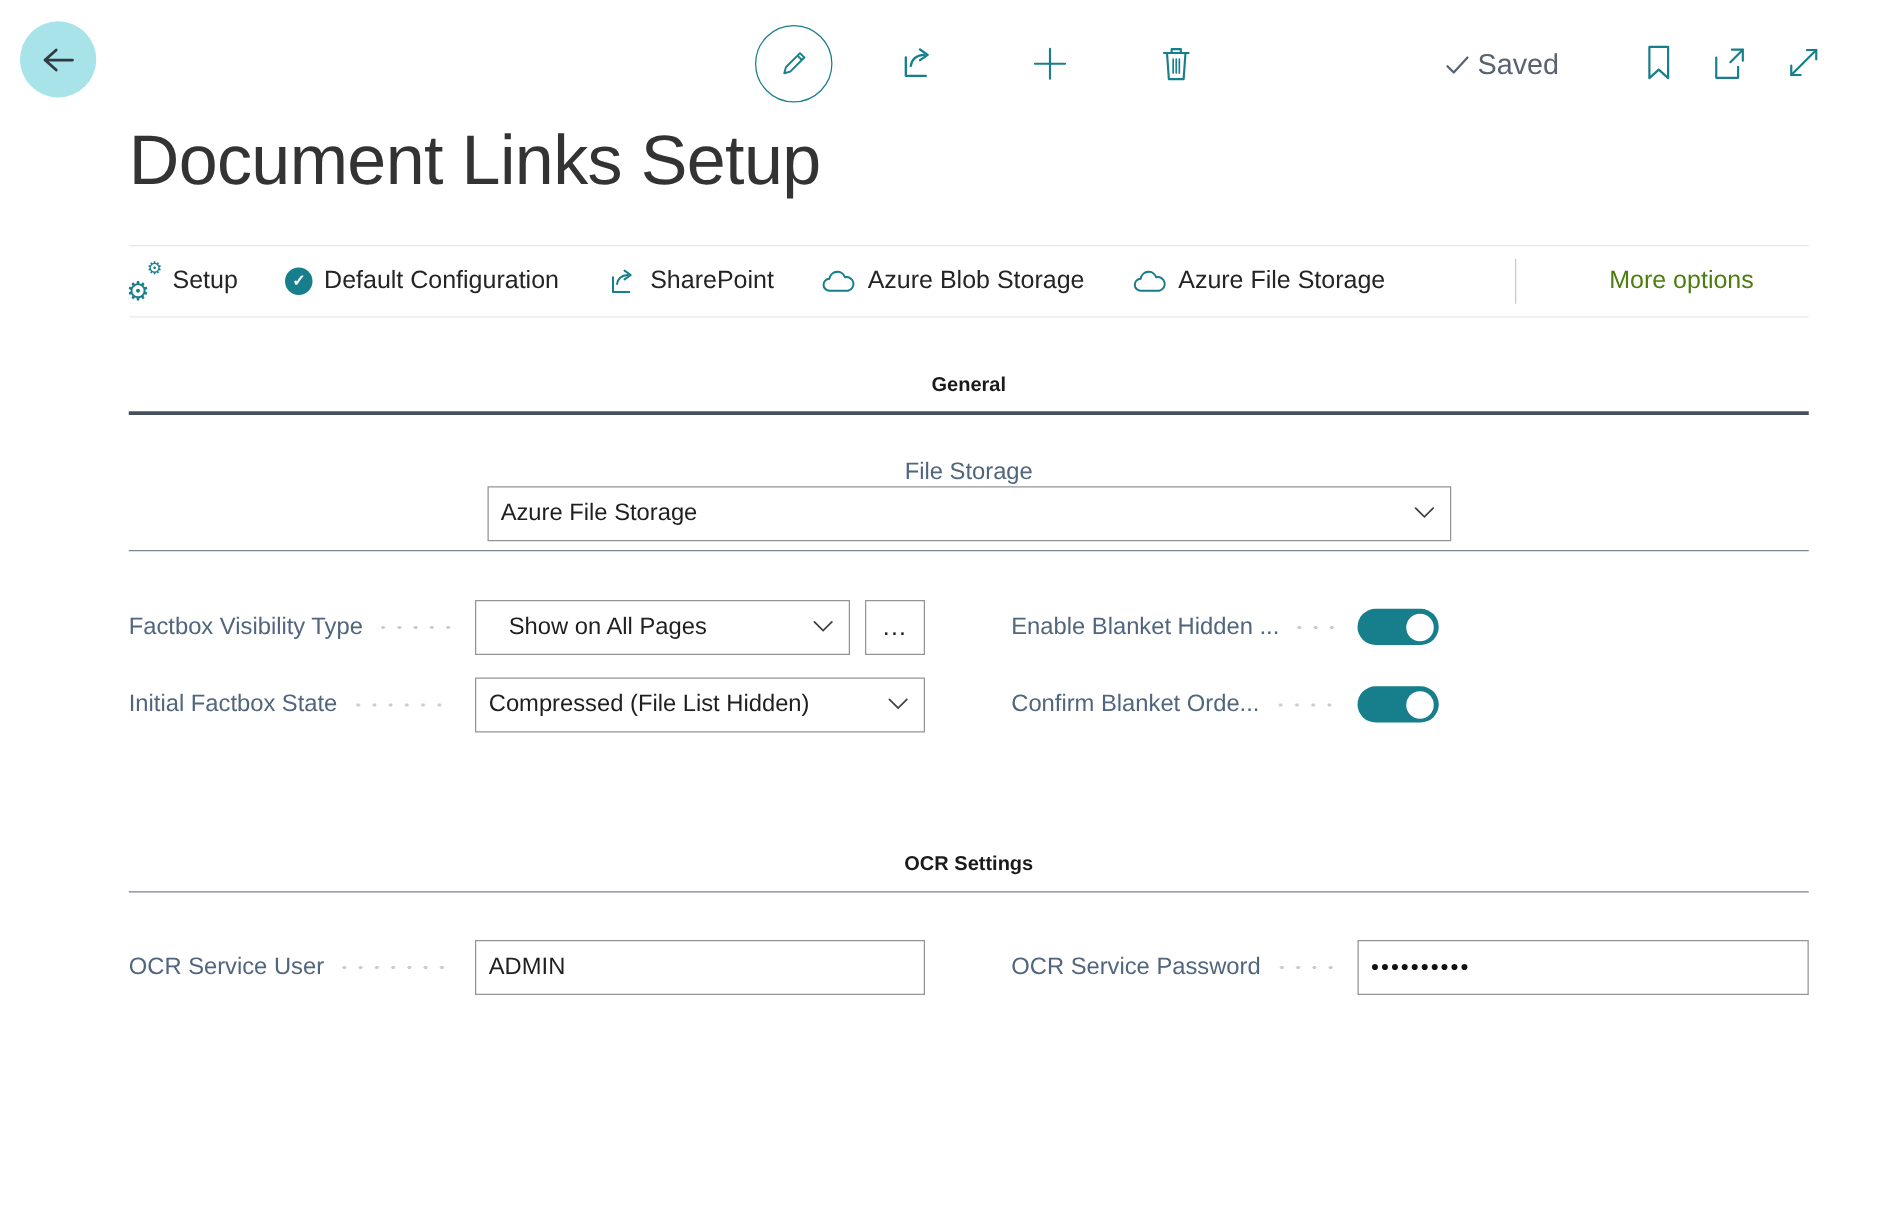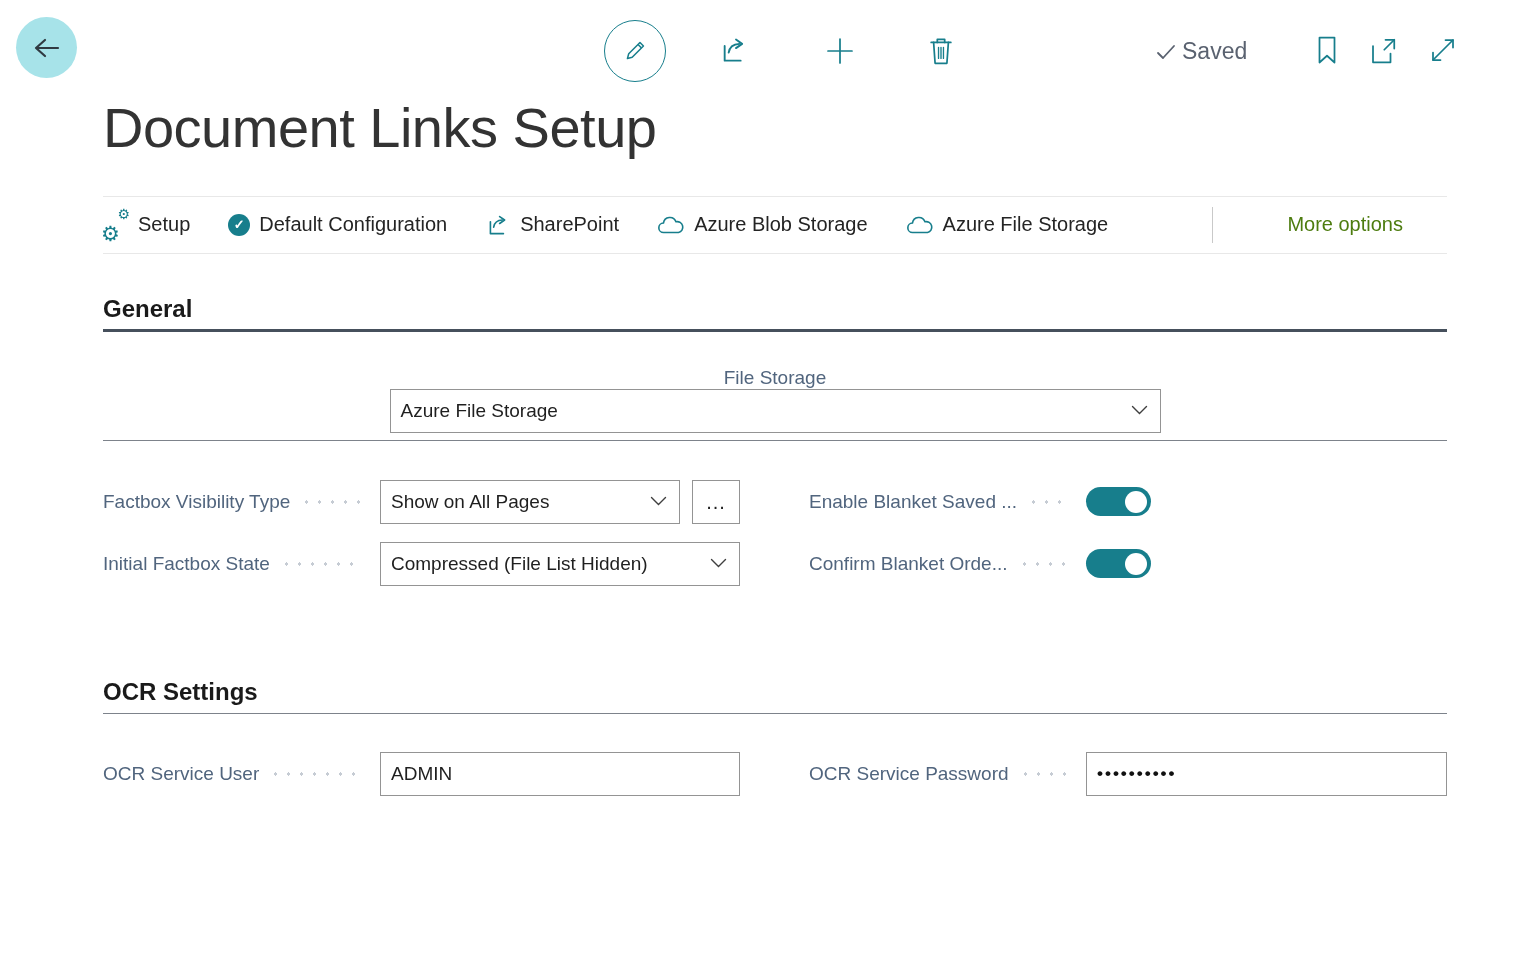--- a/index.html
+++ b/index.html
@@ -54,21 +54,21 @@
     width:22px; height:22px; border-radius:50%; background:#177E8C; color:#ffffff;
     display:flex; align-items:center; justify-content:center; font-size:13px; font-weight:bold;
   }
   .bar-divider { margin-left:auto; width:1px; height:36px; background:#c9c9c9; }
   .more-options {
     background:none; border:none; font-family:inherit; cursor:pointer;
     font-size:20px; color:#4d7c0f; padding:0 44px 0 36px;
   }
 
   
-  .section-title { font-size:24px; font-weight:bold; color:#1a1a1a; line-height:28px; }
+  .section-title { font-size:16px; font-weight:bold; color:#1a1a1a; line-height:28px;text-align:center; }
   .rule-active { height:3px; background:#46505C; margin-top:6px; }
   .rule-thin   { height:1px; background:#7d838b; margin-top:7px; }
   .mt-section  { margin-top:92px; }
   .mt-heading  { margin-top:41px; }
 
   .field-row { display:flex; align-items:center; }
   .field-label { font-size:19px; color:#51657E; white-space:nowrap; }
   .leader {
     flex:1; height:4px; margin:0 18px 0 10px; align-self:center;
     background-image:radial-gradient(circle, #c6ccd4 1.5px, transparent 1.6px);
@@ -87,21 +87,21 @@
   }
   .assist-btn {
     width:48px; height:44px; border:1px solid #949494; background:#fff; cursor:pointer;
     font-size:20px; color:#1f1f1f; letter-spacing:1px; line-height:1;
     display:flex; align-items:center; justify-content:center; font-family:inherit;
   }
 
   .two-col { display:grid; grid-template-columns:637px 638px; column-gap:69px; row-gap:18px; margin-top:39px; }
   .ctl-360 { width:360px; flex:none; }
   .ctl-combo { display:flex; gap:12px; width:360px; flex:none; }
-  .ctl-combo .control-box { width:300px; }
+  .ctl-combo .control-box { width:300px;padding-left:16px; }
 
   .toggle {
     width:65px; height:29px; border-radius:15px; background:#177E8C; border:none;
     position:relative; cursor:pointer; flex:none;
   }
   .toggle .knob {
     position:absolute; right:4px; top:3.5px; width:22px; height:22px;
     border-radius:50%; background:#ffffff;
   }
   .password-value { font-weight:bold; letter-spacing:2px; font-size:17px; color:#111; }
@@ -280,21 +280,21 @@
               <svg width="17" height="11" viewBox="0 0 17 11" fill="none" stroke="#3f3f3f" stroke-width="1.4" stroke-linecap="round">
                 <path d="M1.5 1.5l7 7 7-7"></path>
               </svg>
             </span>
           </div>
           <button class="assist-btn">...</button>
         </div>
       </div>
 
       <div class="field-row">
-        <span class="field-label">Enable Blanket Saved ...</span>
+        <span class="field-label">Enable Blanket Hidden ...</span>
         <span class="leader"></span>
         <button class="toggle" aria-checked="true">
           <span class="knob"></span>
         </button>
         <span style="width:296px; flex:none;"></span>
       </div>
 
       <div class="field-row">
         <span class="field-label">Initial Factbox State</span>
         <span class="leader"></span>

